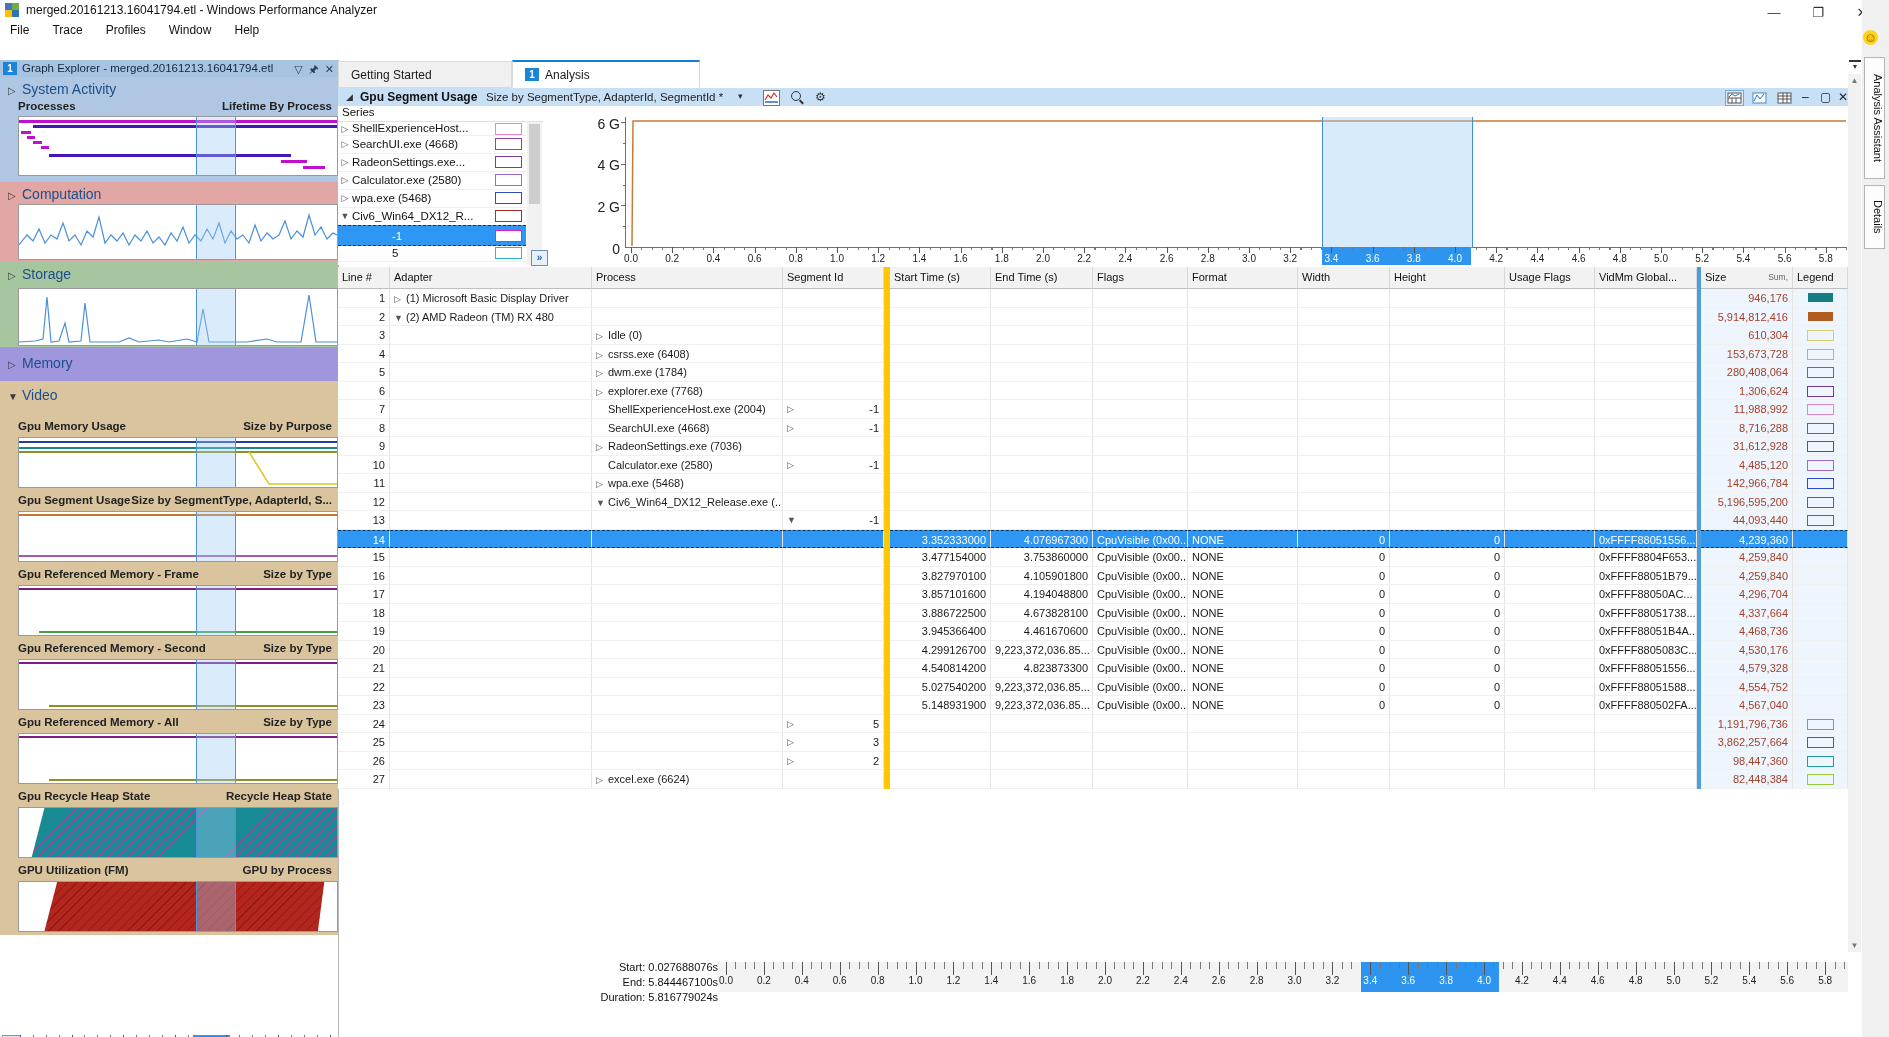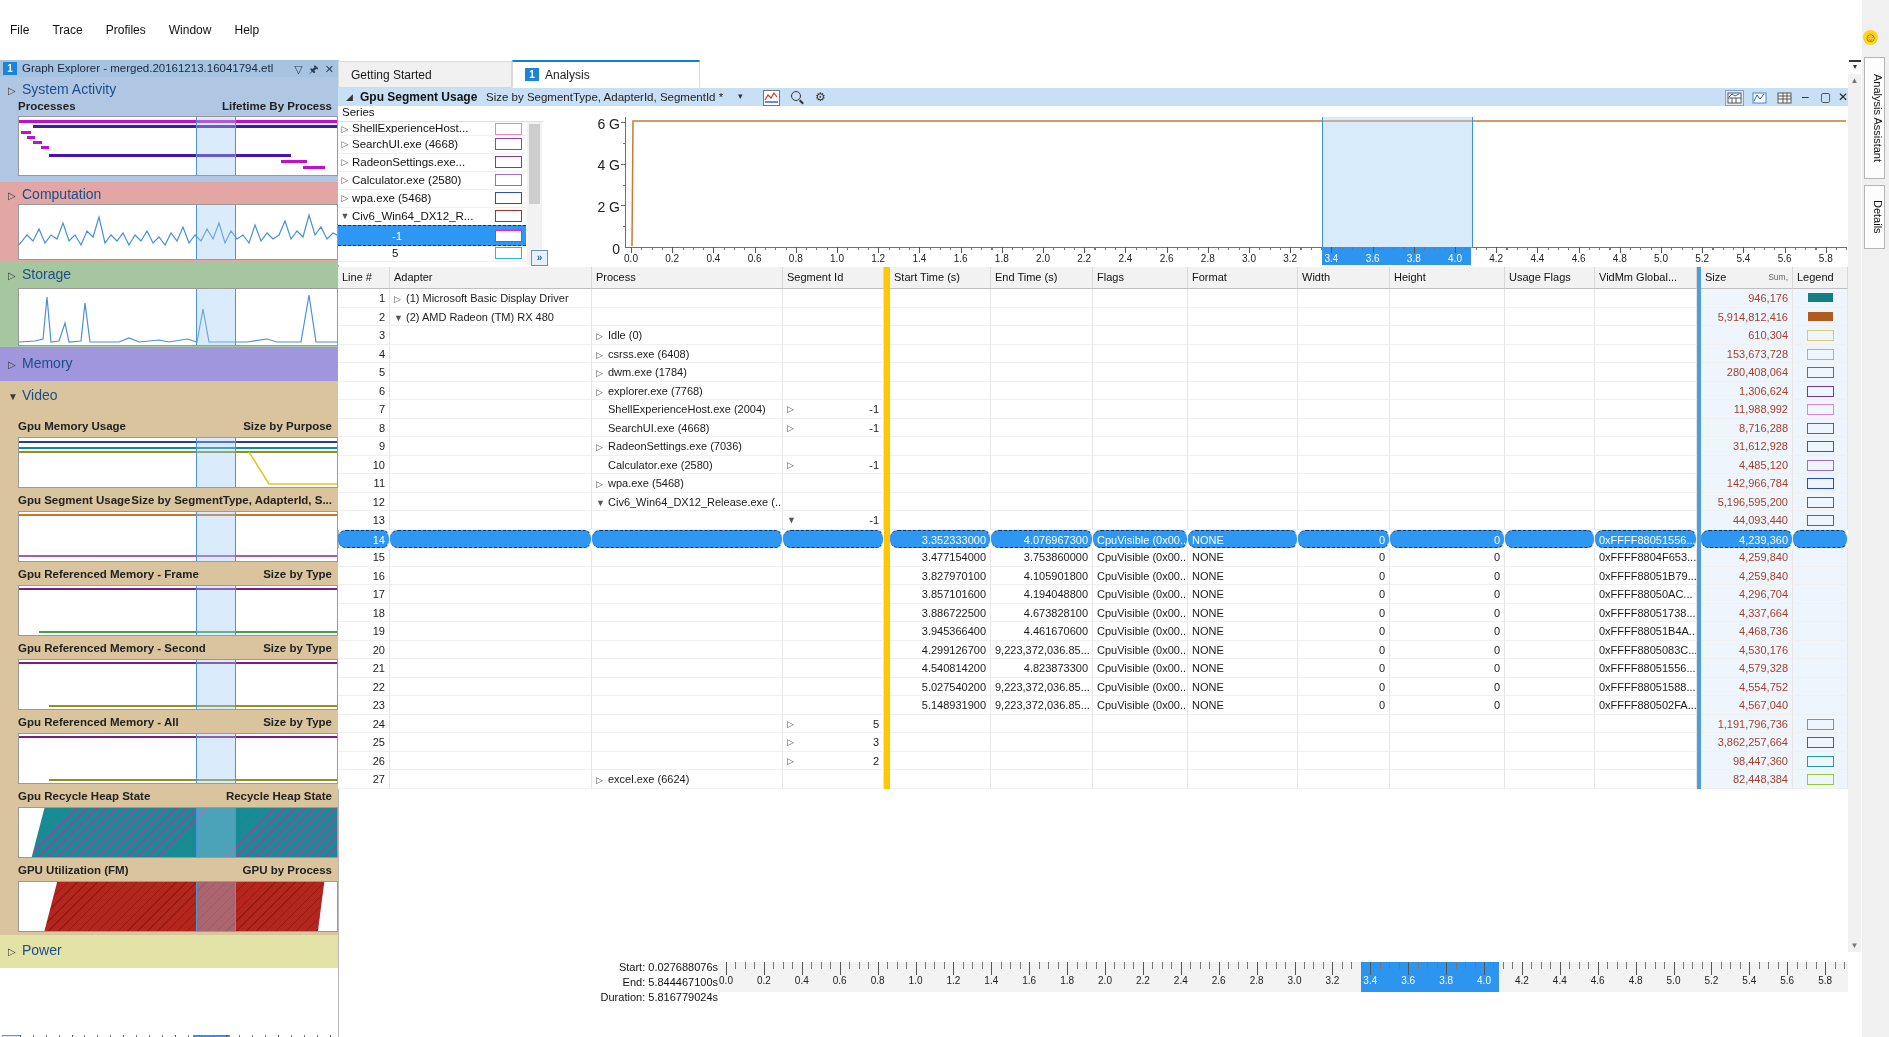--- a/index.html
+++ b/index.html
@@ -83,41 +83,53 @@
   
   .tablewrap{left:338px;top:267px;}
   .tgrid{display:grid;}
   .c{border-right:1px solid #e6e6e6;border-bottom:1px solid #f0f0f0;padding:0 4px;line-height:18px;height:18.5px;
      box-sizing:border-box;white-space:nowrap;overflow:hidden;font-size:11px;background:#fff;}
   .c.h{background:#f2f2f2;border-right:1px solid #d8d8d8;border-bottom:1px solid #bfbfbf;height:22px;line-height:21px;color:#111;}
   .c.r{text-align:right;}
   .c.bar{padding:0;border:none;}
   .c.size{color:#a3402a;}
   .c.tint{background:#eef5fc;}
-  .c.sel{background:#2e96f3 !important;color:#fff !important;border-top:1px dashed #16304e;border-bottom:1px dashed #16304e;border-radius:8px;}
+  .c.sel{background:#2e96f3 !important;color:#fff !important;border-top:1px dashed #16304e;border-bottom:1px dashed #16304e;}
   .c .exp{display:inline-block;width:12px;font-size:9px;color:#555;}
   .c.seg{display:flex;justify-content:space-between;}
   .legend-sw{width:25px;height:9px;margin:4px auto 0;}
   
   .btl-info{left:560px;top:960px;width:158px;text-align:right;font-size:11px;color:#111;line-height:15px;}
   
   .rrail{left:1862px;top:0;width:27px;height:1037px;background:#f0f0f0;}
   .vtab{position:absolute;left:2px;width:21px;background:#fdfdfd;border:1px solid #b5b5b5;
         writing-mode:vertical-rl;font-size:11px;color:#111;text-align:center;padding:6px 0;box-sizing:border-box;}
   .scrollstrip{left:1848px;top:74px;width:13px;height:878px;background:#f1f1f1;}
   .scrollstrip .arr{position:absolute;left:0;width:13px;text-align:center;font-size:8px;color:#777;}
   .smiley{left:1863px;top:30px;width:15px;height:15px;border-radius:50%;background:#ffd21e;
           color:#7a5600;font-size:13px;line-height:15px;text-align:center;}
   .dockico{left:1849px;top:60px;width:12px;border-top:2px solid #333;color:#333;font-size:8px;text-align:center;line-height:9px;}
 </style>
 </head>
 <body>
 
 <div id="app">
 
+  <div class="abs titlebar">
+    <div class="abs appicon">
+      <div style="background:#4472c4"></div>
+        <div style="background:#70ad47"></div>
+      <div style="background:#ffc000"></div>
+        <div style="background:#2e75b6"></div>
+    </div>
+    <span class="abs title-text">merged.20161213.16041794.etl - Windows Performance Analyzer</span>
+    <span class="abs wctl" style="left:1752px">—</span>
+    <span class="abs wctl" style="left:1796px">❐</span>
+    <span class="abs wctl" style="left:1840px">✕</span>
+  </div>
 
   <div class="abs menubar">
     <span class="menu-item">File</span>
     <span class="menu-item">Trace</span>
     <span class="menu-item">Profiles</span>
     <span class="menu-item">Window</span>
     <span class="menu-item">Help</span>
   </div>
 
   <div class="abs sidebar">
@@ -232,23 +244,20 @@
             <b>GPU Utilization (FM)</b>
             <b>GPU by Process</b>
           </div>
           <div class="mini-chart" style="top: 500px; height: 49px;">
             <div class="hatch-red"></div>
             <div class="selband"></div>
           </div>
         </div>
     </div>
 
-    <div class="abs section" style="top:875px;height:33px;background:#e3e3a8">
-      <div class="sec-title" style="top:7px"><span class="sec-arrow">▷</span><span>Power</span></div>
-    </div>
 
     <div class="abs fitbtn">▶◀</div>
     <div class="abs ruler" id="sb-ruler" style="left:20px;top:975px;width:316px;height:30px">
         <div class="band" style="left: 172.98px; width: 37.3911px;"></div>
         <div class="tkminor" style="top: 0px; height: 6.5px; margin-left: -0.5px; background: repeating-linear-gradient(to right, rgb(119, 119, 119) 0px, rgb(119, 119, 119) 1px, transparent 1px, transparent 12.9px);"></div>
         <div class="tkmajor" style="top: 0px; height: 13px; margin-left: -0.5px; background: repeating-linear-gradient(to right, rgb(85, 85, 85) 0px, rgb(85, 85, 85) 1px, transparent 1px, transparent 51.6px);"></div>
       </div>
 
   </div>
 

